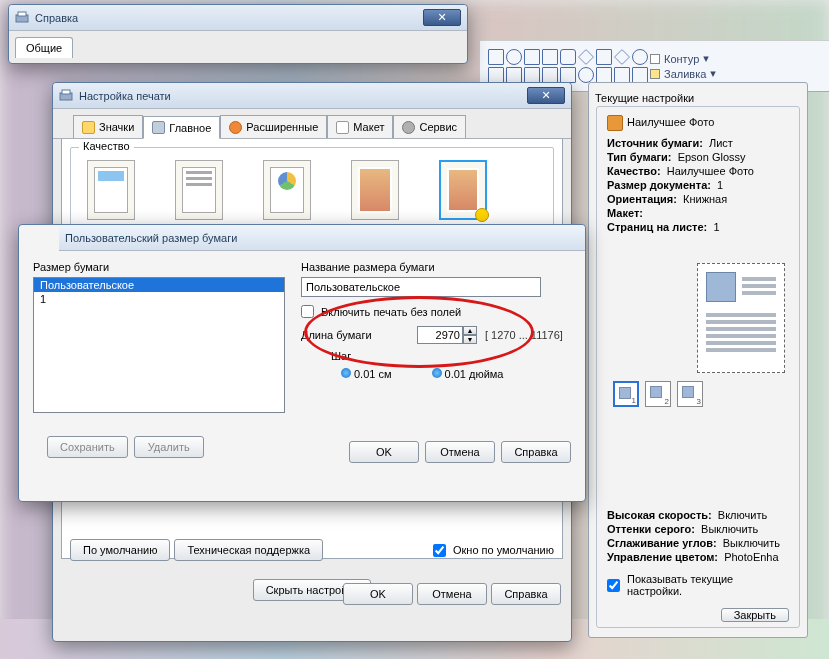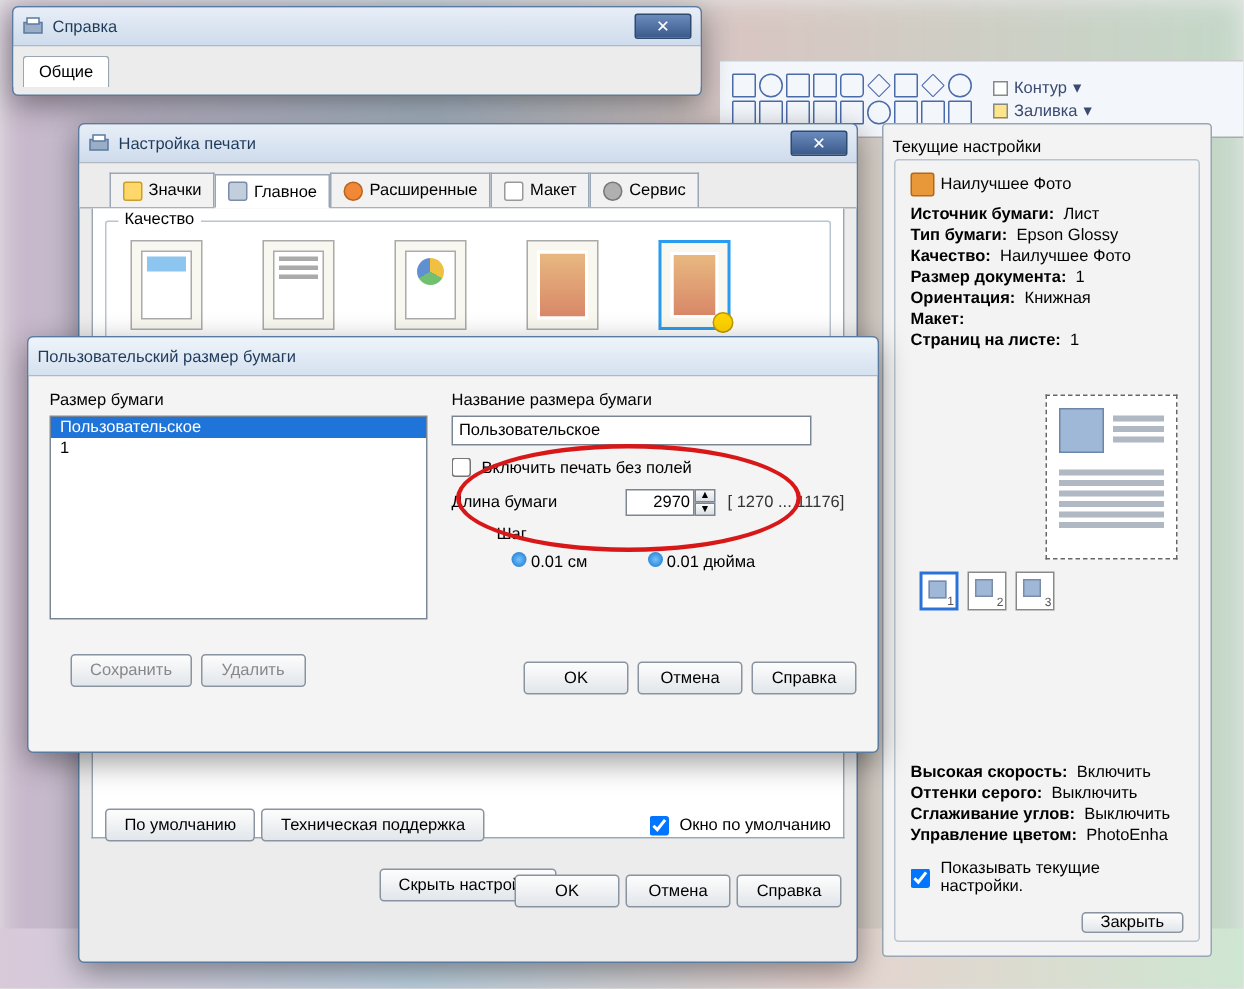--- a/index.html
+++ b/index.html
@@ -1,21 +1,21 @@
 <!DOCTYPE html>
 <html><head>
 <meta charset="utf-8">
 <style>
   * { box-sizing: border-box; font-family: "Segoe UI", Tahoma, sans-serif; font-size: 11px; }
   body { margin: 0; width: 829px; height: 659px; background: #e8e8e8; position: relative; overflow: hidden; }
 
   .bg-blur { position:absolute; inset:0; background: linear-gradient(90deg,#c9b9cc 0%, #aab9c8 35%, #d8c6c2 60%, #c3d8c8 100%); filter: blur(8px); }
   .bg-blur2 { position:absolute; left:0; right:0; bottom:0; height:40px; background: linear-gradient(90deg,#d9c9d9,#bcd1e0,#e6d3cf,#cee6d2); }
 
-  .ribbon-frag { position:absolute; top:40px; left:480px; right:0; height:52px; background:#f3f6fb; border-top:1px solid #ccc; border-bottom:1px solid #aaa; display:flex; align-items:center; padding-left:8px; gap:14px; }
+  .ribbon-frag { position:absolute; top:40px; left:480px; right:0; height:52px; background:#f3f6fb; border-top:1px solid #ccc; border-bottom:1px solid #aaa; display:flex; align-items:center; padding-left:8px; gap:2px; }
   .shape-grid { display:grid; grid-template-columns: repeat(9,16px); grid-auto-rows:16px; gap:2px; }
   .shape-grid span { border:1px solid #4a6aa8; border-radius:1px; }
   .ribbon-drop { display:flex; flex-direction:column; gap:2px; font-size:11px; color:#3a4a70; }
   .ribbon-drop div { display:flex; align-items:center; gap:4px; cursor:default; }
   .ribbon-drop .sw { width:10px; height:10px; border:1px solid #888; display:inline-block; }
 
   .win { position:absolute; border:1px solid #5a7aa0; border-radius:4px; box-shadow:0 6px 20px rgba(0,0,0,.4); background:#ececec; }
   .win .titlebar { height:26px; background:linear-gradient(#e7eef7,#cfdcec); border-bottom:1px solid #b0b8c4; display:flex; align-items:center; padding:0 6px; border-radius:4px 4px 0 0; position:relative; }
   .titlebar .ticon { width:14px; height:14px; margin-right:6px; display:inline-block; }
   .titlebar .title { color:#1f3a5a; }
@@ -57,21 +57,21 @@
   .qthumb .doc-ico { position:absolute; inset:6px; }
   .qthumb.photo .doc-ico { background:linear-gradient(#e8b880,#d88868); border:2px solid #fff; }
 
   .bottom-row { display:flex; gap:4px; margin-top:18px; align-items:center; }
   .btn { height:22px; padding:0 12px; background:linear-gradient(#fdfdfd,#e2e6ea); border:1px solid #8a94a0; border-radius:3px; cursor:default; min-width:70px; text-align:center; line-height:20px; }
   .chk-row { display:flex; align-items:center; gap:4px; }
   input[type=checkbox] { width:13px; height:13px; margin:0 3px 0 0; }
 
   
   #paper-win { left:18px; top:224px; width:568px; height:278px; z-index:5; background:#f4f4f4; }
-  #paper-win .titlebar { background:linear-gradient(#eef4fb,#d5e1ef); }
+  #paper-win .titlebar { background:linear-gradient(#eef4fb,#d5e1ef);margin-left:40px; }
   #paper-win .body2 { padding:10px 14px; display:flex; gap:16px; }
   .list { width:252px; }
   .list .listbox { border:1px solid #7a8694; background:#fff; height:136px; overflow:hidden; }
   .list .listbox div { padding:1px 6px; }
   .list .listbox div.sel { background:#1e74d8; color:#fff; }
   .rcol { flex:1; }
   .rcol .field { display:flex; align-items:center; gap:8px; margin:6px 0; }
   .rcol .field label { width:108px; }
   .txt { border:1px solid #7a8694; height:20px; padding:0 4px; background:#fff; }
   .spin { display:inline-flex; }

